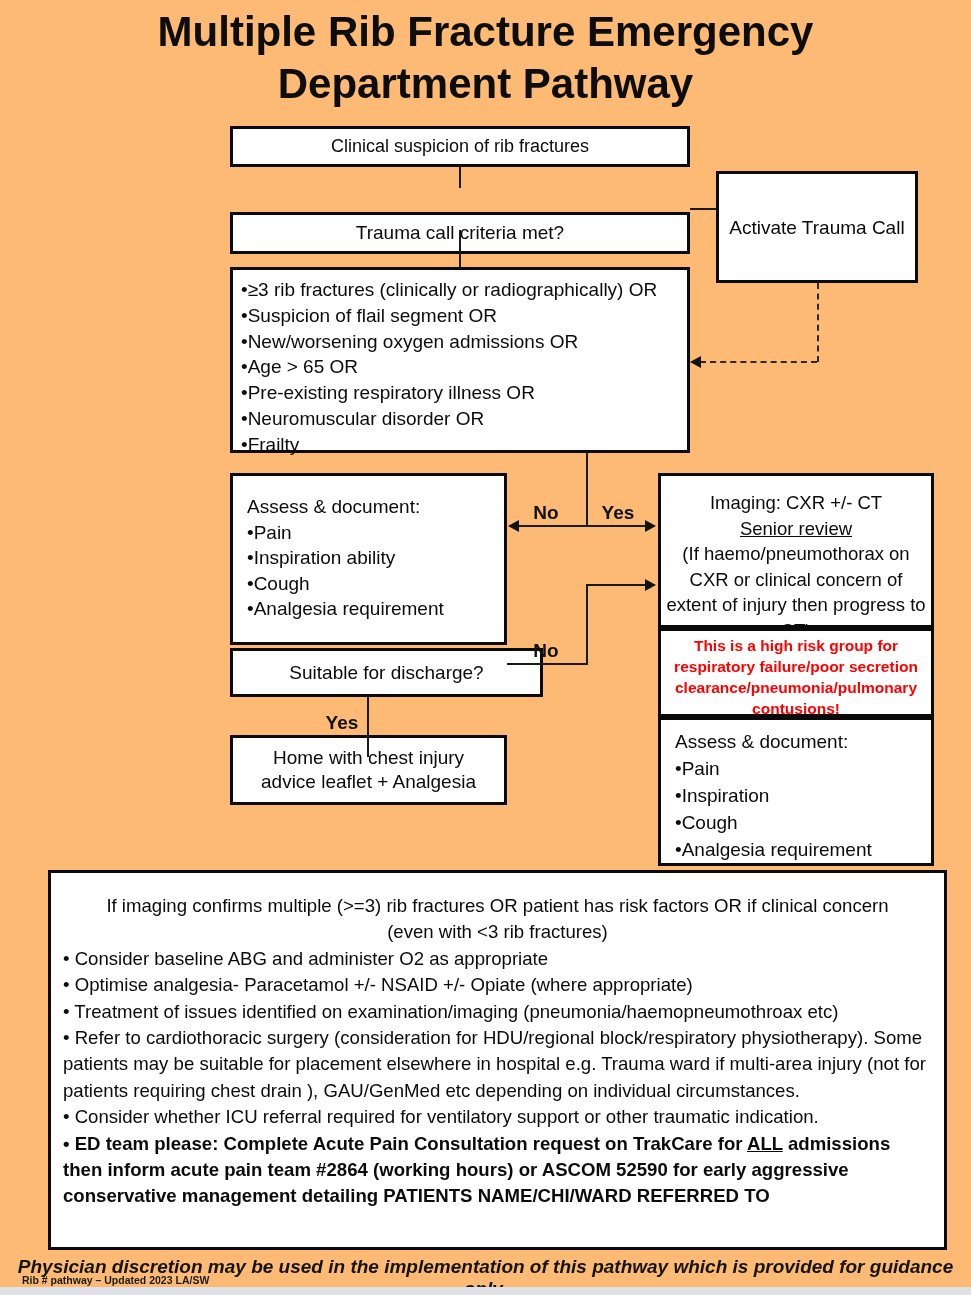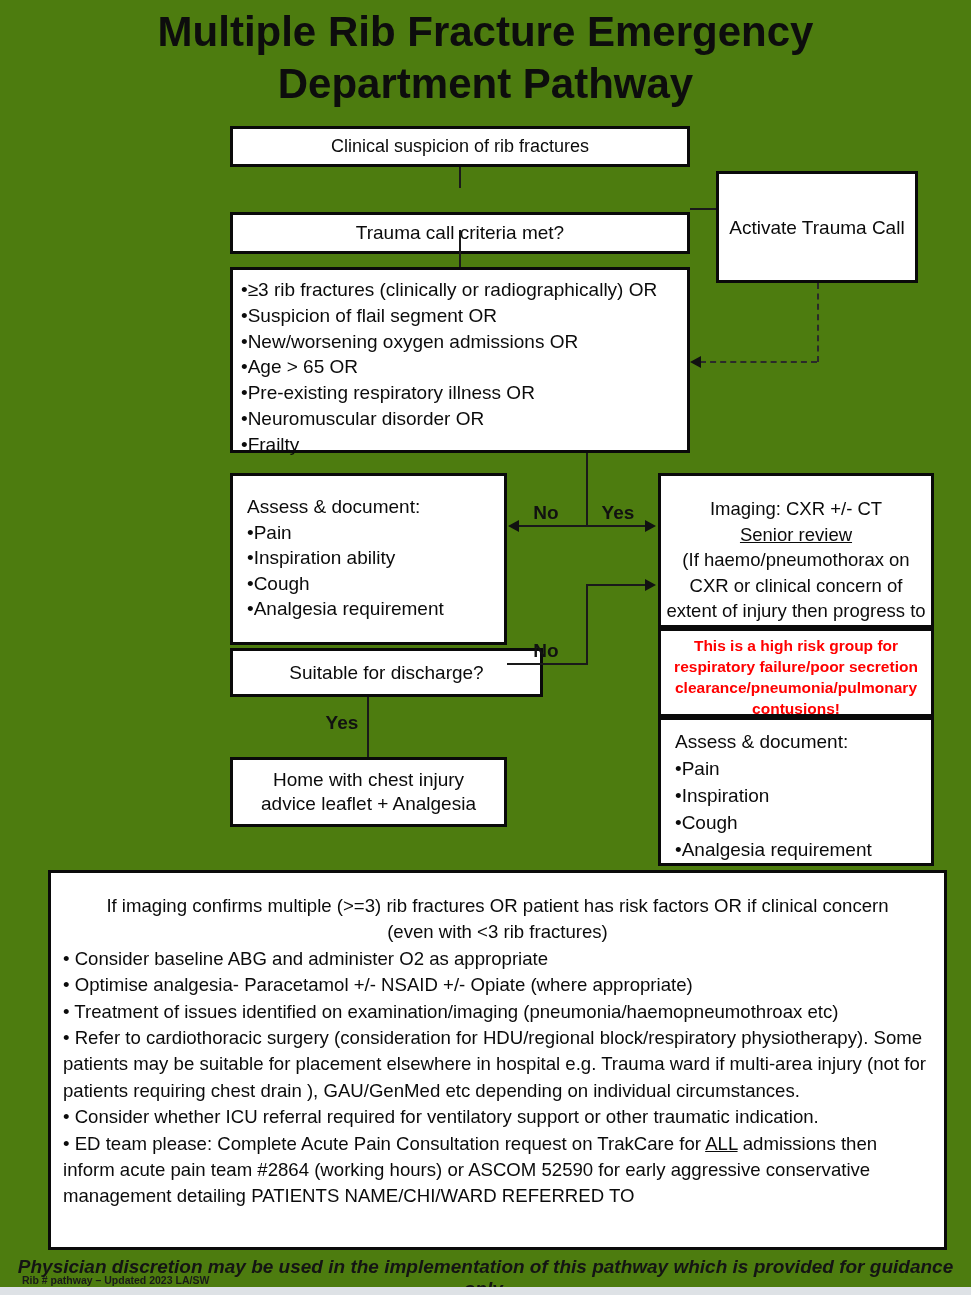--- a/index.html
+++ b/index.html
@@ -1,39 +1,39 @@
 <!DOCTYPE html>
 <html><head>
 <meta charset="utf-8">
 <style>
   * { margin:0; padding:0; box-sizing:border-box; }
   body { background:#ffffff; }
   .page {
-    position:relative; width:971px; height:1295px; background:#4d7c0f;
+    position:relative; width:971px; height:1295px; background:#fdba74;
     font-family:"Liberation Sans", sans-serif; color:#0b0b0b; overflow:hidden;
   }
   .title {
     position:absolute; left:0; top:6px; width:971px; text-align:center;
     font-size:42px; font-weight:700; line-height:52px; color:#0d0d0d;
   }
   .box { position:absolute; border:3px solid #0a0a0a; background:#ffffff; }
   .center-flex { display:flex; align-items:center; justify-content:center; text-align:center; }
   .box-a { left:230px; top:126px; width:460px; height:41px; font-size:18px; }
   .box-b { left:230px; top:188px; width:460px; height:42px; font-size:19px;margin-top:24px; }
   .box-c { left:716px; top:171px; width:202px; height:112px; font-size:19px; line-height:27px; flex-direction:column; }
   .box-d { left:230px; top:267px; width:460px; height:186px; padding:7px 8px; font-size:19px; line-height:25.8px; }
   .box-e { left:230px; top:473px; width:277px; height:172px; padding:18px 14px 0; font-size:19px; line-height:25.5px; }
   .box-f { left:230px; top:648px; width:313px; height:49px; font-size:19px; }
-  .box-g { left:230px; top:757px; width:277px; height:70px; font-size:19px; line-height:24px; flex-direction:column; }
-  .box-h { left:658px; top:473px; width:276px; height:155px; text-align:center; font-size:18.5px; line-height:25.5px; padding:20px 4px; }
+  .box-g { left:230px; top:735px; width:277px; height:70px; font-size:19px; line-height:24px; flex-direction:column; }
+  .box-h { left:658px; top:473px; width:276px; height:155px; text-align:center; font-size:18.5px; line-height:25.5px; padding:14px 4px; }
   .box-i { left:658px; top:628px; width:276px; height:89px; text-align:center; color:#FF0000; font-weight:700; font-size:15.5px; line-height:21px; padding:4px 6px; }
   .box-j { left:658px; top:717px; width:276px; height:149px; padding:8px 14px 0; font-size:19px; line-height:27px; }
   .box-k { left:48px; top:870px; width:899px; height:380px; padding:20px 12px 0; font-size:18.6px; line-height:26.4px; }
   .box-k .intro { text-align:center; }
-  .box-k .ed-line { font-weight:400; }
+  .box-k .ed-line { font-weight:700; }
   .underline { text-decoration:underline; }
   .hline { position:absolute; height:2px; background:#1a1a1a; }
   .vline { position:absolute; width:2px; background:#1a1a1a; }
   .dash-v { position:absolute; width:0; border-left:2px dashed #2a2a2a; }
   .dash-h { position:absolute; height:0; border-top:2px dashed #2a2a2a; }
   .arr { position:absolute; width:0; height:0; }
   .arr-left  { border-top:6px solid transparent; border-bottom:6px solid transparent; border-right:11px solid #111; }
   .arr-right { border-top:6px solid transparent; border-bottom:6px solid transparent; border-left:11px solid #111; }
   .branch-label { position:absolute; width:60px; text-align:center; font-size:19px; font-weight:600; color:#111; }
   .footer-disclaimer {

